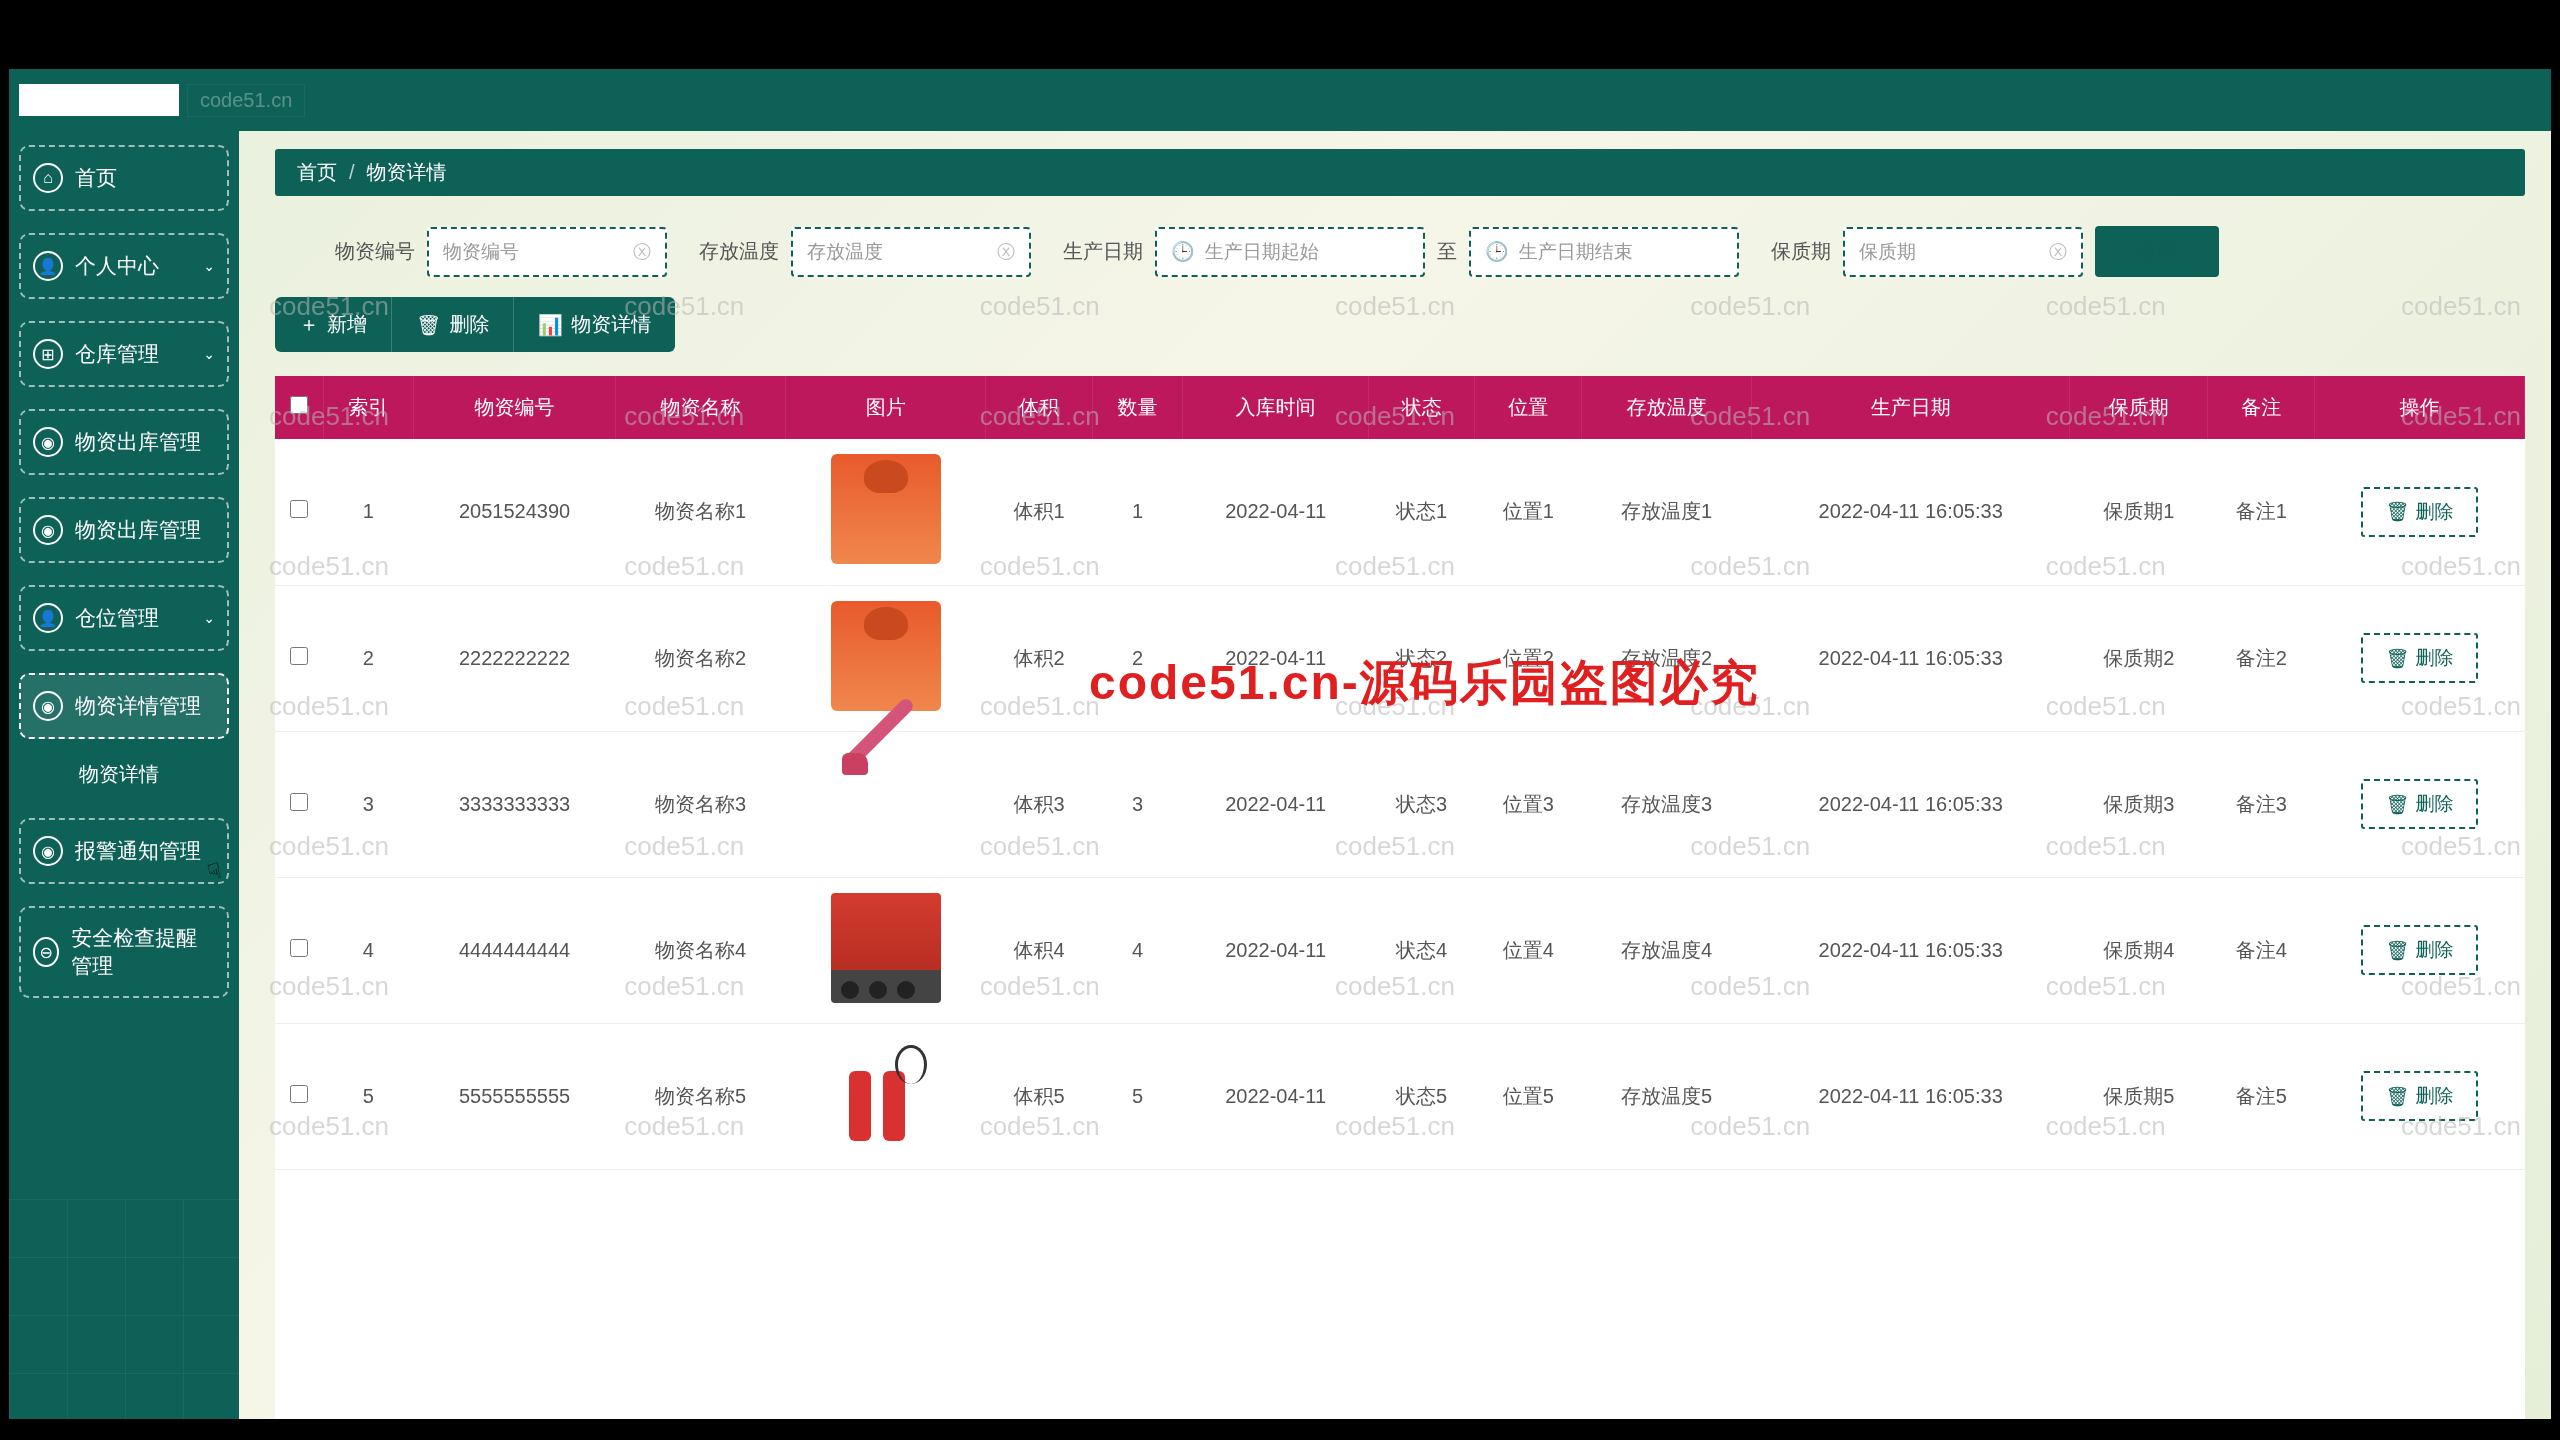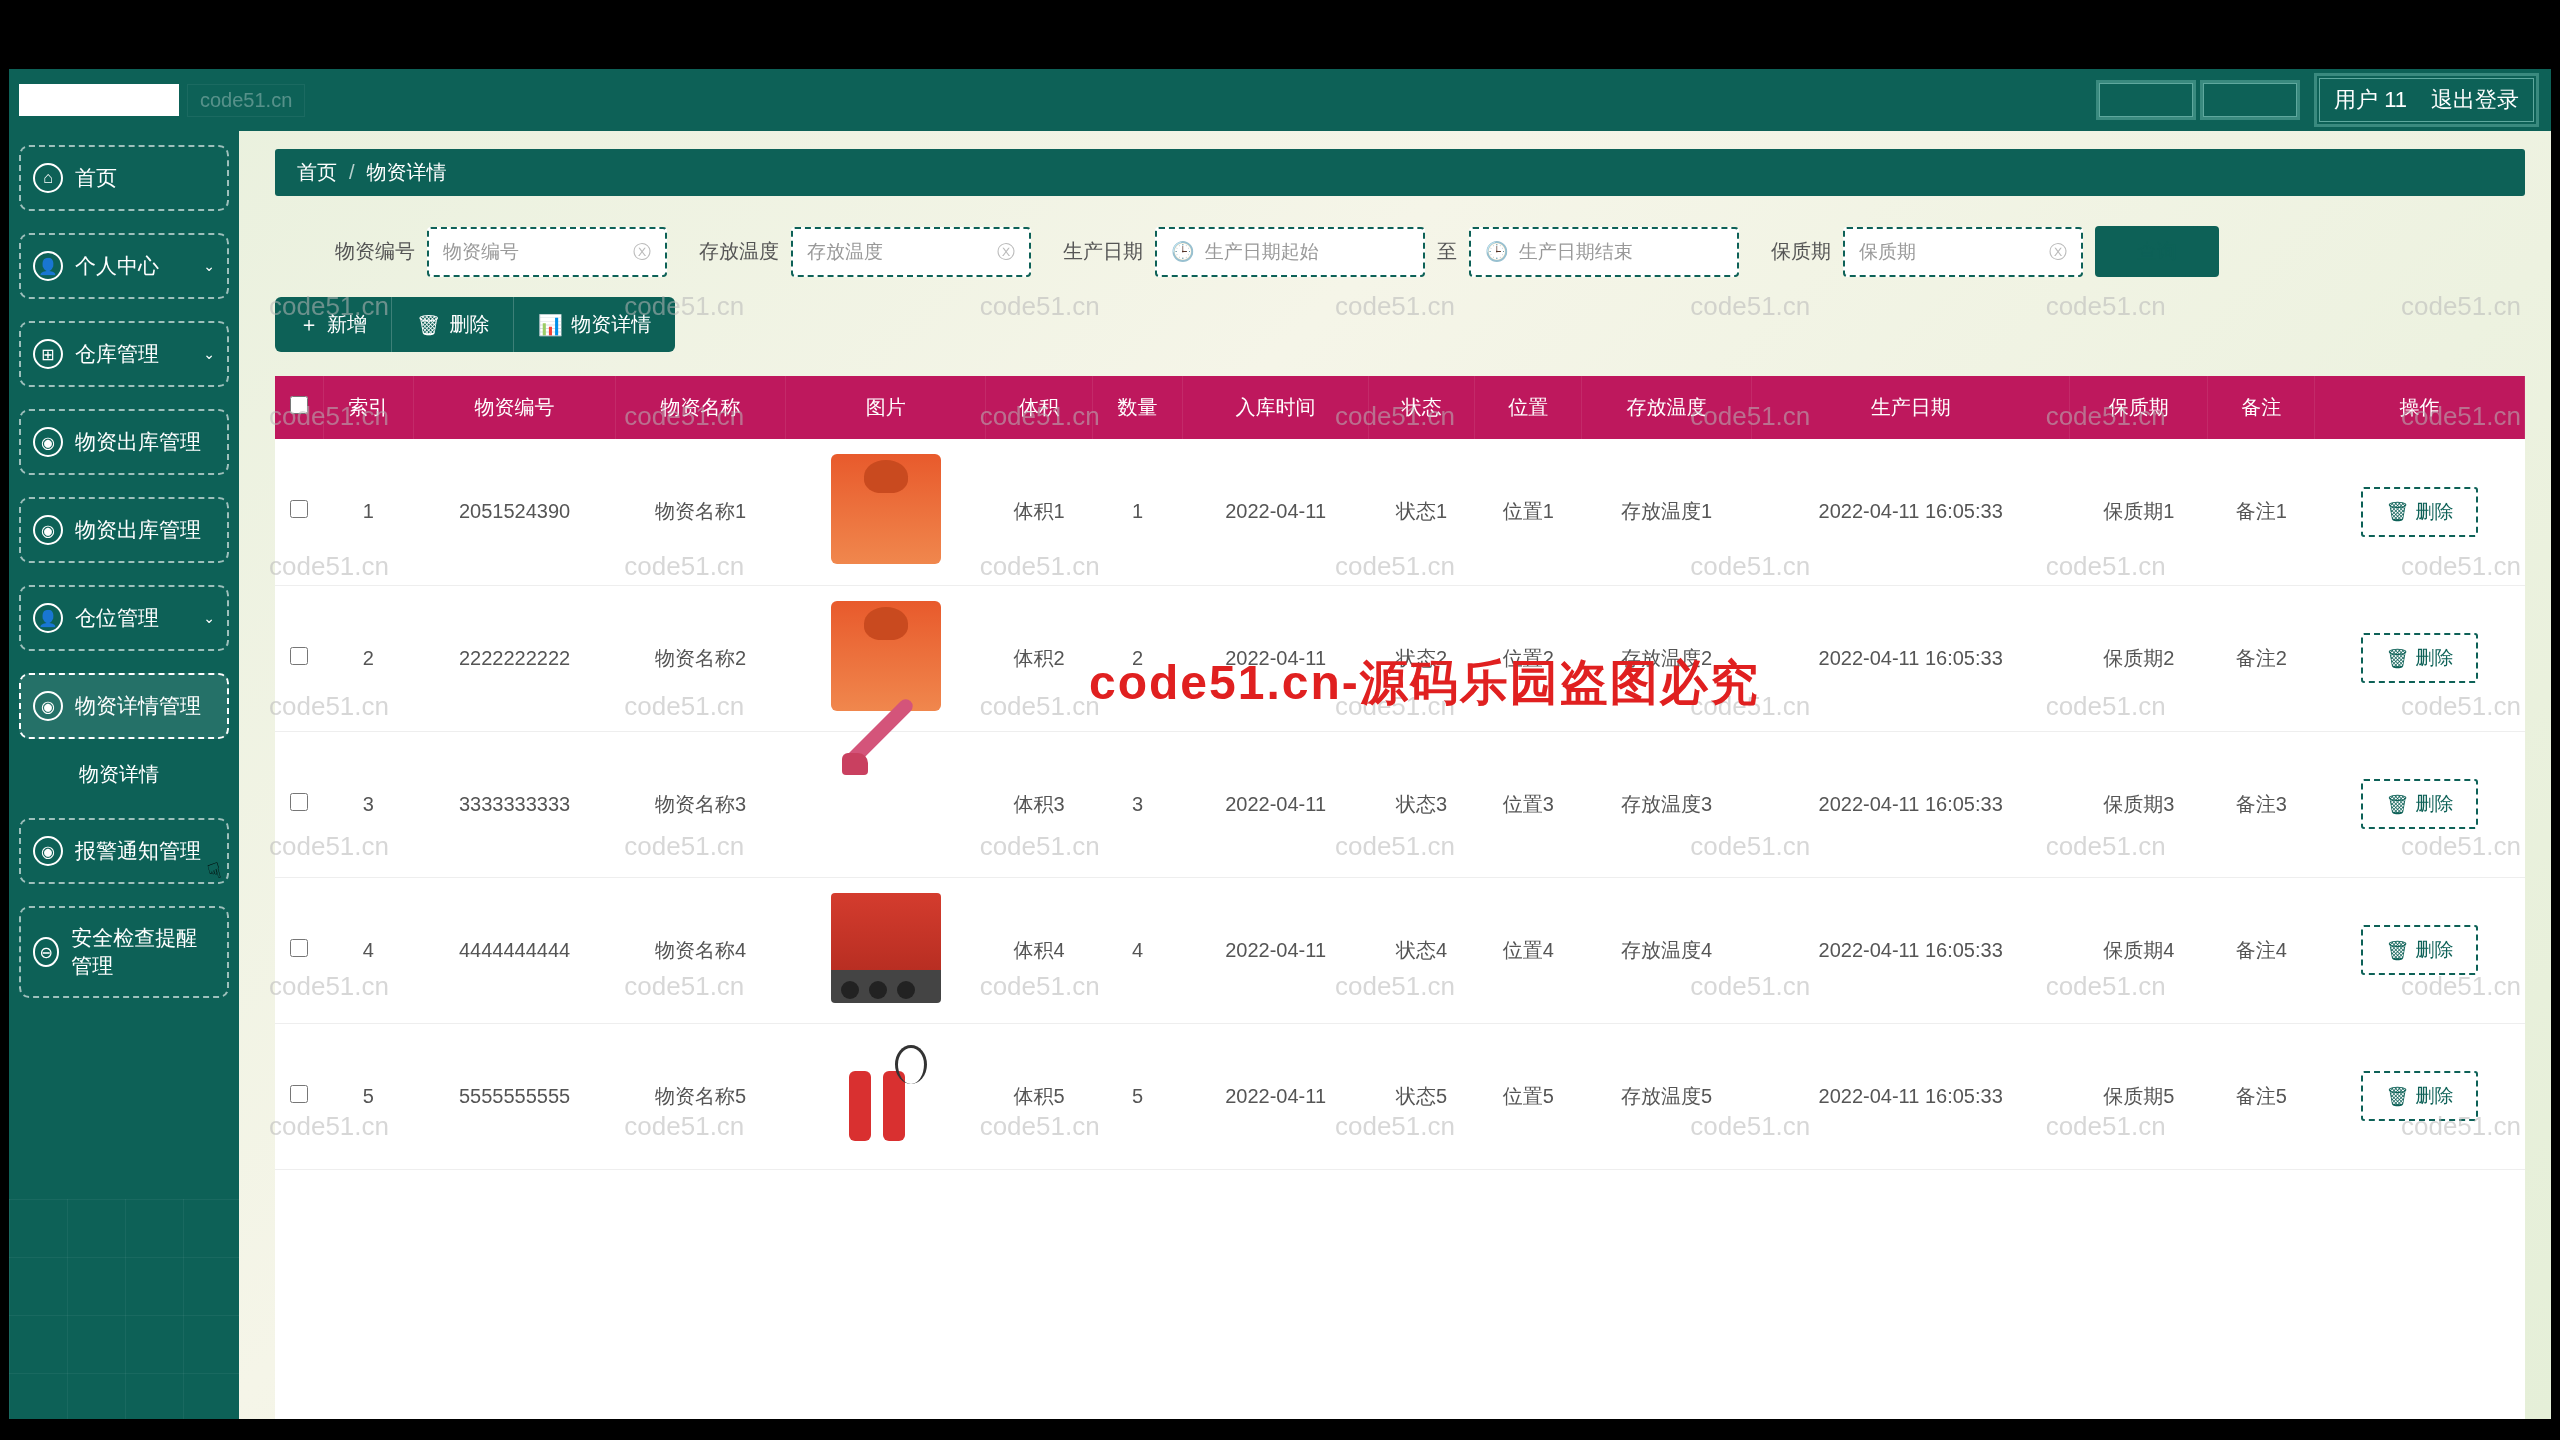--- a/index.html
+++ b/index.html
@@ -92,36 +92,20 @@
   </style>
 </head>
 <body>
 
 <div class="app-frame">
 
   <div class="header">
     <div class="header-left-box"></div>
     <div class="header-tabs">
       <div class="header-tab ghost">code51.cn</div>
-    </div>
-    <div class="header-right">
-      <div class="header-deco-boxes">
-        <div class="header-deco-box">
-            <div class="header-deco-box-inner"></div>
-          </div>
-        <div class="header-deco-box">
-            <div class="header-deco-box-inner"></div>
-          </div>
-      </div>
-      <div class="header-user-box">
-        <div class="header-user-inner">
-          <span>用户 11</span>
-          <span>退出登录</span>
-        </div>
-      </div>
     </div>
   </div>
 
   <div class="body-wrap">
 
     <div class="sidebar" id="sidebar">
         <div class="nav-item">
           <span class="nav-icon-circle">⌂</span>
           <span>首页</span>
         </div>

